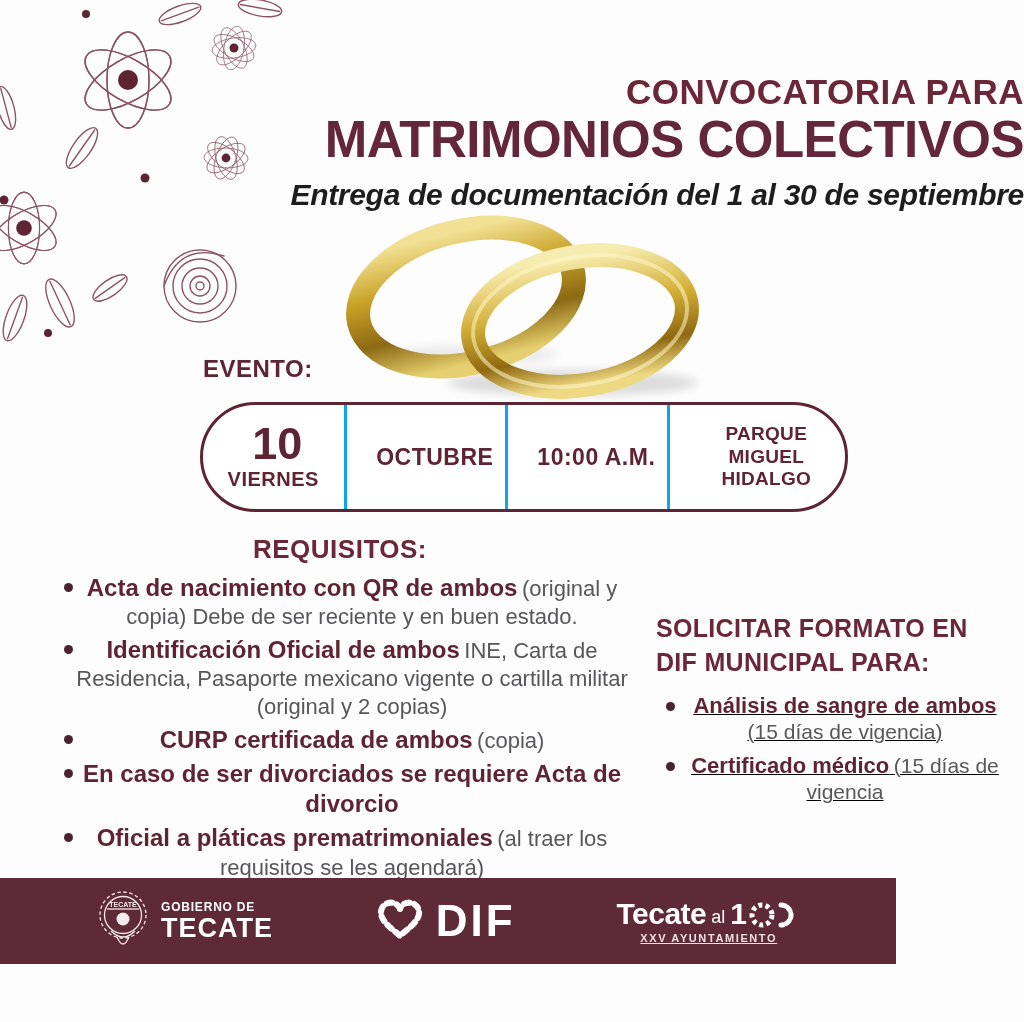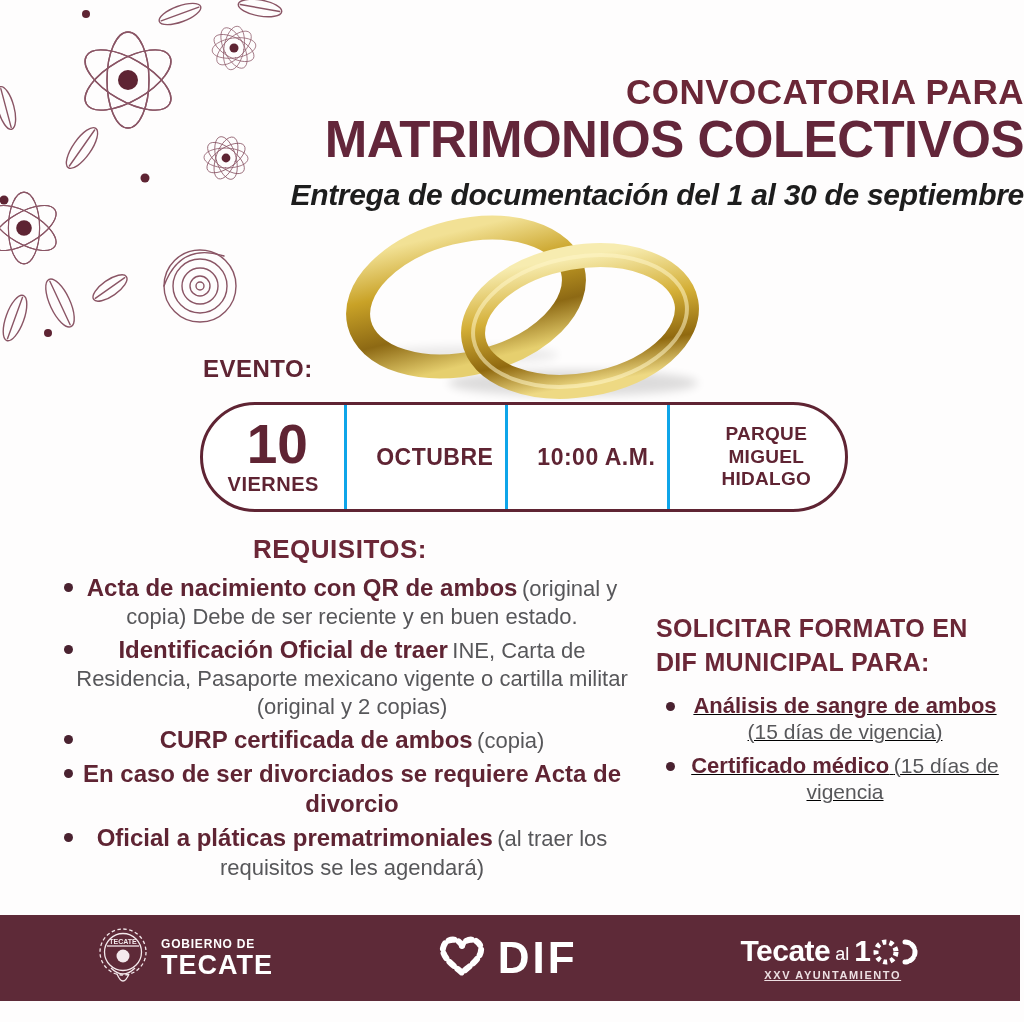--- a/index.html
+++ b/index.html
@@ -26,21 +26,21 @@
   
   .evento-label{left:203px;top:355px;font-size:24px;font-weight:800;color:#5f2433;letter-spacing:.5px;}
   .event-box{
     left:200px;top:402px;width:642px;height:104px;
     border:3px solid #5f2433;border-radius:55px;
     display:flex;align-items:stretch;background:#fff;
   }
   .event-cell{flex:1 1 0;display:flex;flex-direction:column;align-items:center;justify-content:center;color:#5f2433;text-align:center;}
   .event-cell + .event-cell{border-left:3px solid #0ea5e9;padding-left:18px;}
   .event-cell.loc{flex:1.12 1 0;}
-  .day-number{font-size:55px;font-weight:800;line-height:.95;margin-left:8px;}
+  .day-number{font-size:45px;font-weight:800;line-height:.95;margin-left:8px;}
   .day-name{font-size:20px;font-weight:700;letter-spacing:.5px;margin-top:2px;}
   .month,.time{font-size:23px;font-weight:700;letter-spacing:.5px;}
   .location{font-size:19px;font-weight:700;line-height:1.18;letter-spacing:.3px;}
 
   
   .req-col{left:40px;top:534px;width:600px;text-align:center;}
   .req-title{font-size:26px;font-weight:800;color:#6b2737;letter-spacing:.5px;margin:0 0 8px 0;}
   ul.blist{list-style:none;margin:0;padding:0;}
   ul.blist li{position:relative;margin:0 0 4px 0;line-height:1.26;}
   .dot{position:absolute;left:24px;top:10px;width:9px;height:9px;border-radius:50%;background:#4a2230;}
@@ -51,21 +51,21 @@
   .sol-col{left:656px;top:612px;width:352px;}
   .sol-title{font-size:25px;font-weight:800;color:#6b2737;line-height:1.35;letter-spacing:.3px;margin:0 0 12px 0;text-align:left;}
   .sol-col ul.blist li{text-align:center;margin-bottom:6px;}
   .sol-col .dot{left:10px;}
   .sol-col .li-text{padding-left:26px;padding-right:0;text-decoration:underline;}
   .sol-col .seg-bold{font-size:22px;}
   .sol-col .seg-normal{font-size:21px;}
 
   
   .footer{
-    left:0;top:915px;width:1020px;height:86px;background:#5e2a38;
+    left:0;top:878px;width:896px;height:86px;background:#5e2a38;
     display:flex;align-items:center;justify-content:space-between;
     padding:0 95px;box-sizing:border-box;color:#fff;
   }
   .f-group{display:flex;align-items:center;gap:10px;}
   .gob-text{display:flex;flex-direction:column;line-height:1;}
   .gob-line1{font-size:12px;font-weight:700;letter-spacing:.8px;}
   .gob-line2{font-size:27px;font-weight:800;letter-spacing:1px;margin-top:2px;}
   .dif-word{font-size:44px;font-weight:800;letter-spacing:3px;}
   .tecate100{display:flex;flex-direction:column;align-items:center;line-height:1;}
   .t100-row{display:flex;align-items:center;}
@@ -214,21 +214,21 @@
 
 <div class="abs req-col">
   <h2 class="req-title">REQUISITOS:</h2>
   <ul class="blist">
       <li>
         <span class="dot"></span>
         <span class="li-text"><span class="seg-bold">Acta de nacimiento con QR de ambos</span> <span class="seg-normal">(original y copia) Debe de ser reciente y en buen estado.</span></span>
       </li>
       <li>
         <span class="dot"></span>
-        <span class="li-text"><span class="seg-bold">Identificación Oficial de traer</span> <span class="seg-normal">INE, Carta de Residencia, Pasaporte mexicano vigente o cartilla militar (original y 2 copias)</span></span>
+        <span class="li-text"><span class="seg-bold">Identificación Oficial de ambos</span> <span class="seg-normal">INE, Carta de Residencia, Pasaporte mexicano vigente o cartilla militar (original y 2 copias)</span></span>
       </li>
       <li>
         <span class="dot"></span>
         <span class="li-text"><span class="seg-bold">CURP certificada de ambos</span> <span class="seg-normal">(copia)</span></span>
       </li>
       <li>
         <span class="dot"></span>
         <span class="li-text"><span class="seg-bold">En caso de ser divorciados se requiere Acta de divorcio</span></span>
       </li>
       <li>

